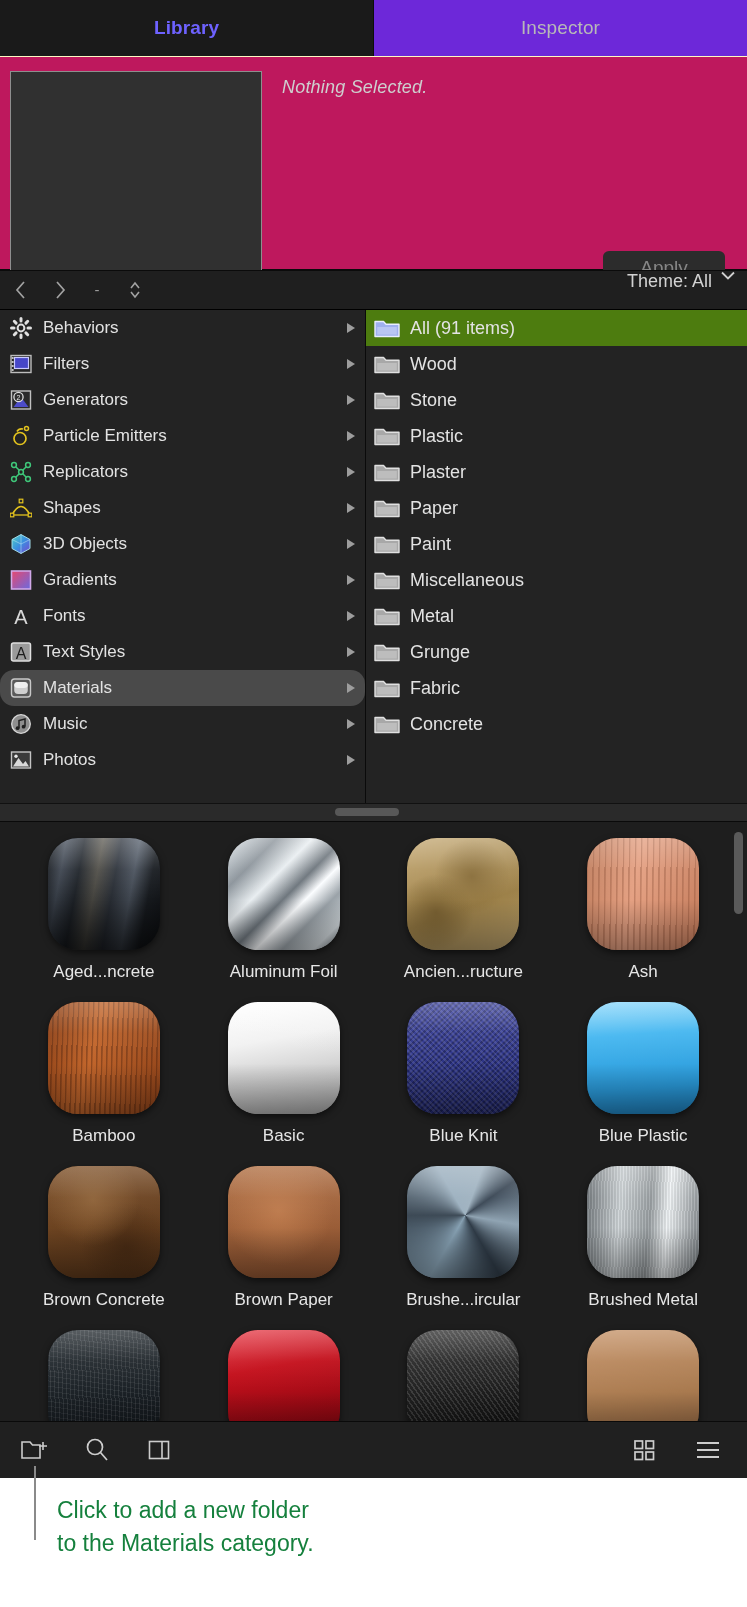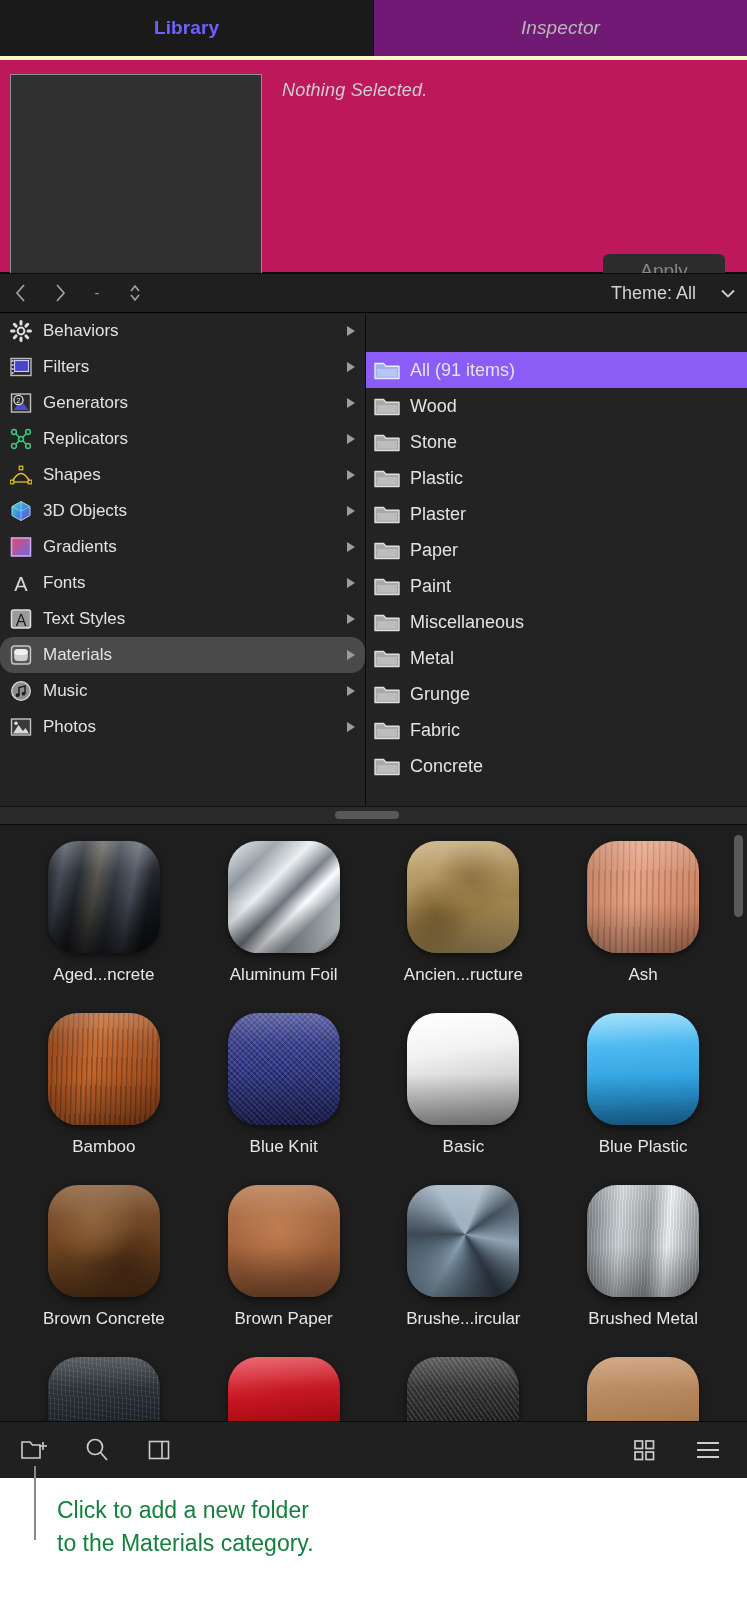--- a/index.html
+++ b/index.html
@@ -24,40 +24,40 @@
     width: 747px; height: 1478px;
     background: #1c1c1c;
     overflow: hidden;
   }
 
   
   .tabbar {
     display: flex;
     height: 56px;
     background: #161616;
-    border-bottom: 4px solid #fef9c3;
+    border-bottom: 1px solid #fef9c3;
   }
   .tab {
     flex: 1 1 50%;
     display: flex;
     align-items: center;
     justify-content: center;
     font-size: 19px;
     letter-spacing: .1px;
     color: #b8b8b8;
     cursor: default;
     border-right: 1px solid #0c0c0c;
   }
   .tab:last-child { border-right: none; }
   .tab.active {
     color: #6e62ff;
     font-weight: bold;
     background: #1a1a1a;
   }
-  .tab.inactive { background: #701a75; font-style: italic; }
+  .tab.inactive { background: #6d28d9; }
 
   
   .preview-row {
     position: relative;
     height: 212px;
     background: #be185d;
     border-bottom: 1px solid #0b0b0b;
   }
   .preview-well {
     position: absolute;
@@ -117,21 +117,21 @@
   .nav-stepper {
     width: 42px;
     display: flex; flex-direction: column; align-items: center;
     color: #9a9a9a; font-size: 10px; line-height: 9px;
     cursor: default;
   }
   .theme-menu {
     position: absolute;
     right: 12px; top: 0;
     height: 38px;
-    display: flex; align-items: center; gap: 25px;
+    display: flex; gap: 9px;
     color: #d2d2d2;
     font-size: 18px;
     cursor: default;
   }
   .theme-chev { font-size: 13px; color: #cfcfcf; }
 
   
   .browser {
     position: relative;
     height: 493px;
@@ -177,21 +177,21 @@
     border-top: 5.5px solid transparent;
     border-bottom: 5.5px solid transparent;
   }
   .folder-row {
     height: 36px;
     display: flex;
     align-items: center;
     padding: 0 8px 0 8px;
     cursor: default;
   }
-  .folder-row.selected { background: #8b5cf6; margin-top: 39px; }
+  .folder-row.selected { background: #4d7c0f; }
   .folder-icon { width: 26px; height: 19px; margin-right: 10px; flex: 0 0 26px; }
   .folder-label { font-size: 18px; color: #e3e3e3; white-space: nowrap; }
 
   
   .hscroll {
     height: 17px;
     background: #2a2a2a;
     border-top: 1px solid #111;
     border-bottom: 1px solid #0a0a0a;
     position: relative;
@@ -208,21 +208,21 @@
   .grid-wrap {
     position: relative;
     height: 617px;
     background: #1e1e1e;
     overflow: hidden;
   }
   .grid {
     display: grid;
     grid-template-columns: repeat(4, 1fr);
     padding: 16px 14px 0 14px;
-    row-gap: 12px;
+    row-gap: 4px;
   }
   .cell {
     height: 160px;
     display: flex;
     flex-direction: column;
     align-items: center;
     cursor: default;
   }
   .swatch {
     width: 112px; height: 112px;
@@ -375,20 +375,31 @@
           <div class="cat-row">
             <span class="cat-icon">
               <svg width="22" height="22" viewBox="0 0 22 22">
                 <rect x="1.5" y="2" width="19" height="18" fill="#2a2a2a" stroke="#c0c0c0" stroke-width="1.4"></rect>
                 <path d="M3.5 18 L11 8 L18.5 18 Z" fill="#4c4cc8"></path>
                 <circle cx="8.5" cy="8" r="4.6" fill="#2d2d2d" stroke="#dcdcdc" stroke-width="1.3"></circle>
                 <text x="8.5" y="11.3" font-size="7" fill="#e8e8e8" text-anchor="middle" font-family="Liberation Sans">2</text>
               </svg>
             </span>
             <span class="cat-label">Generators</span>
+            <span class="cat-arrow"></span>
+          </div>
+          <div class="cat-row">
+            <span class="cat-icon">
+              <svg width="22" height="22" viewBox="0 0 22 22">
+                <circle cx="10" cy="13.5" r="6" fill="none" stroke="#e3c31e" stroke-width="1.7"></circle>
+                <path d="M7 6.5 Q9 3 13 4" fill="none" stroke="#e3c31e" stroke-width="1.7"></path>
+                <circle cx="16.5" cy="3.6" r="2" fill="none" stroke="#e3c31e" stroke-width="1.5"></circle>
+              </svg>
+            </span>
+            <span class="cat-label">Particle Emitters</span>
             <span class="cat-arrow"></span>
           </div>
           <div class="cat-row">
             <span class="cat-icon">
               <svg width="22" height="22" viewBox="0 0 22 22">
                 <g fill="none" stroke="#3fc77a" stroke-width="1.5">
                   <circle cx="4" cy="4" r="2.4"></circle>
                   <circle cx="18" cy="4" r="2.4"></circle>
                   <circle cx="4" cy="18" r="2.4"></circle>
                   <circle cx="18" cy="18" r="2.4"></circle>
@@ -609,26 +620,26 @@
           </div>
           <div class="cell">
             <div class="swatch" style="background:#d79171;background-image:repeating-linear-gradient(91deg,rgba(120,62,38,.30) 0px,rgba(120,62,38,.30) 1px,rgba(255,255,255,0) 2px,rgba(255,255,255,0) 6px),linear-gradient(100deg,#c07e5e 0%,#e5a183 42%,#c77f5f 100%);"></div>
             <div class="cell-label">Ash</div>
           </div>
           <div class="cell">
             <div class="swatch" style="background:#a4511f;background-image:repeating-linear-gradient(92deg,rgba(60,24,8,.35) 0px,rgba(60,24,8,.35) 1px,rgba(255,255,255,0) 2px,rgba(255,255,255,0) 5px),linear-gradient(105deg,#8a3f16 0%,#c2662c 40%,#91441a 100%);"></div>
             <div class="cell-label">Bamboo</div>
           </div>
           <div class="cell">
+            <div class="swatch" style="background:#dcdcdc;background-image:linear-gradient(170deg,#ffffff 0%,#f2f2f2 34%,#c8c8c8 72%,#a6a6a6 100%);"></div>
+            <div class="cell-label">Basic</div>
+          </div>
+          <div class="cell">
             <div class="swatch" style="background:#2b3486;background-image:repeating-linear-gradient(45deg,rgba(255,255,255,.11) 0 2px,rgba(0,0,0,0) 2px 4px),repeating-linear-gradient(-45deg,rgba(0,0,0,.25) 0 2px,rgba(0,0,0,0) 2px 4px),linear-gradient(180deg,#39409c 0%,#232a72 100%);"></div>
             <div class="cell-label">Blue Knit</div>
-          </div>
-          <div class="cell">
-            <div class="swatch" style="background:#dcdcdc;background-image:linear-gradient(170deg,#ffffff 0%,#f2f2f2 34%,#c8c8c8 72%,#a6a6a6 100%);"></div>
-            <div class="cell-label">Basic</div>
           </div>
           <div class="cell">
             <div class="swatch" style="background:#3fb4ef;background-image:linear-gradient(175deg,#8fd9fb 0%,#46b7f0 30%,#2a9ada 75%,#1f7fbb 100%);"></div>
             <div class="cell-label">Blue Plastic</div>
           </div>
           <div class="cell">
             <div class="swatch" style="background:#6b4322;background-image:radial-gradient(circle at 40% 30%,#8d6137 0%,rgba(141,97,55,0) 45%),radial-gradient(circle at 70% 72%,#4a2c14 0%,rgba(74,44,20,0) 40%),linear-gradient(160deg,#7d4f27 0%,#553318 100%);"></div>
             <div class="cell-label">Brown Concrete</div>
           </div>
           <div class="cell">

